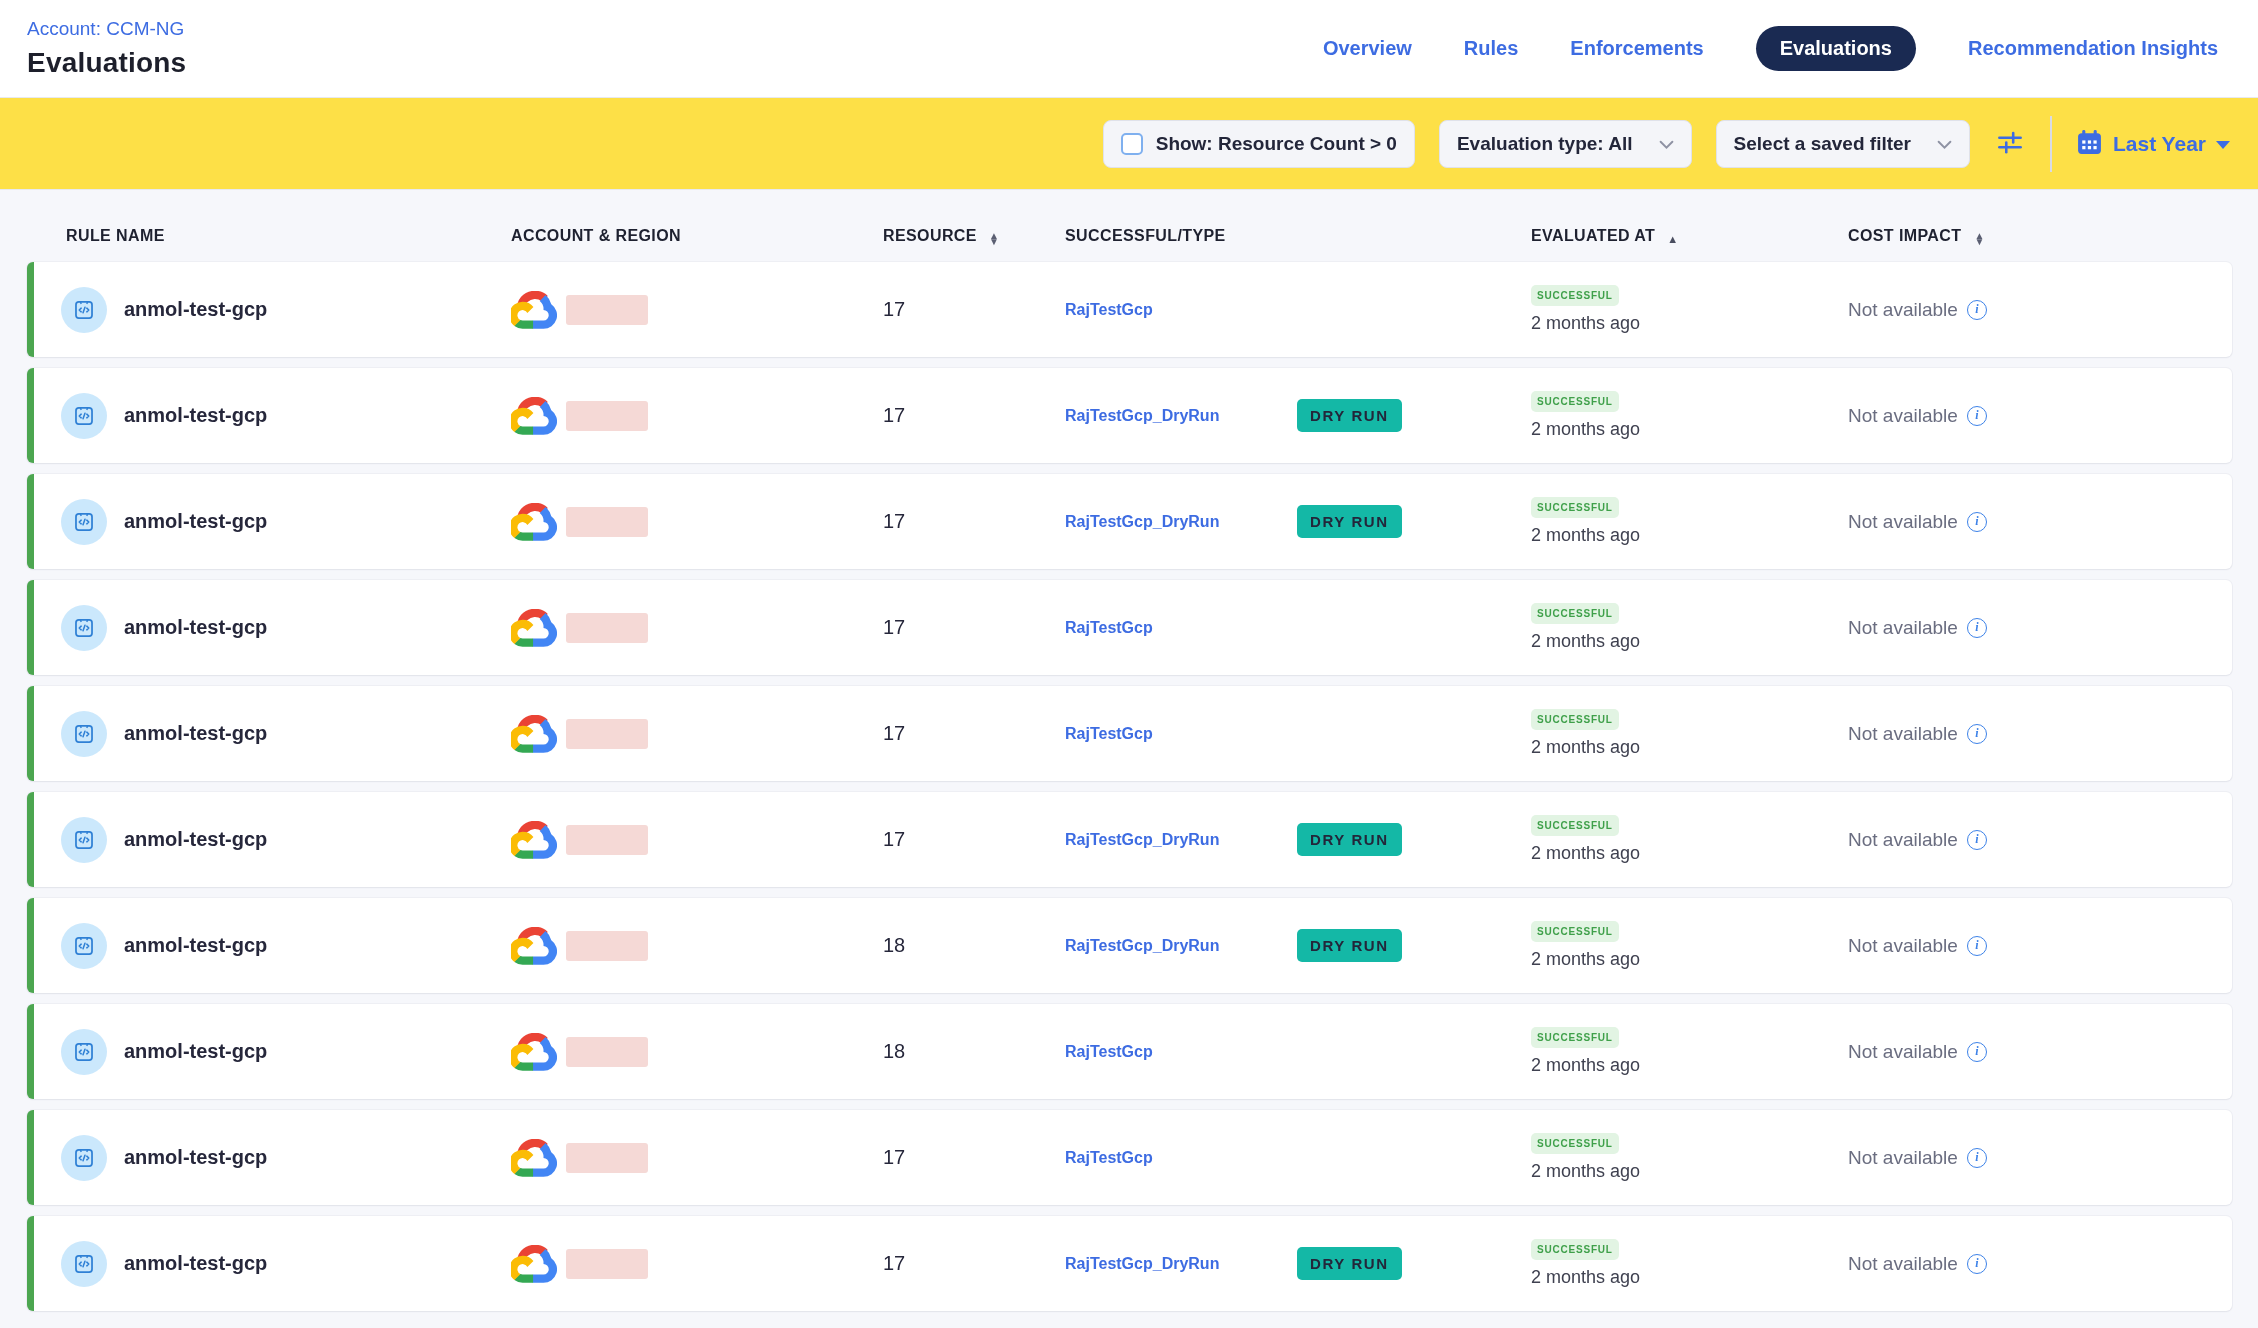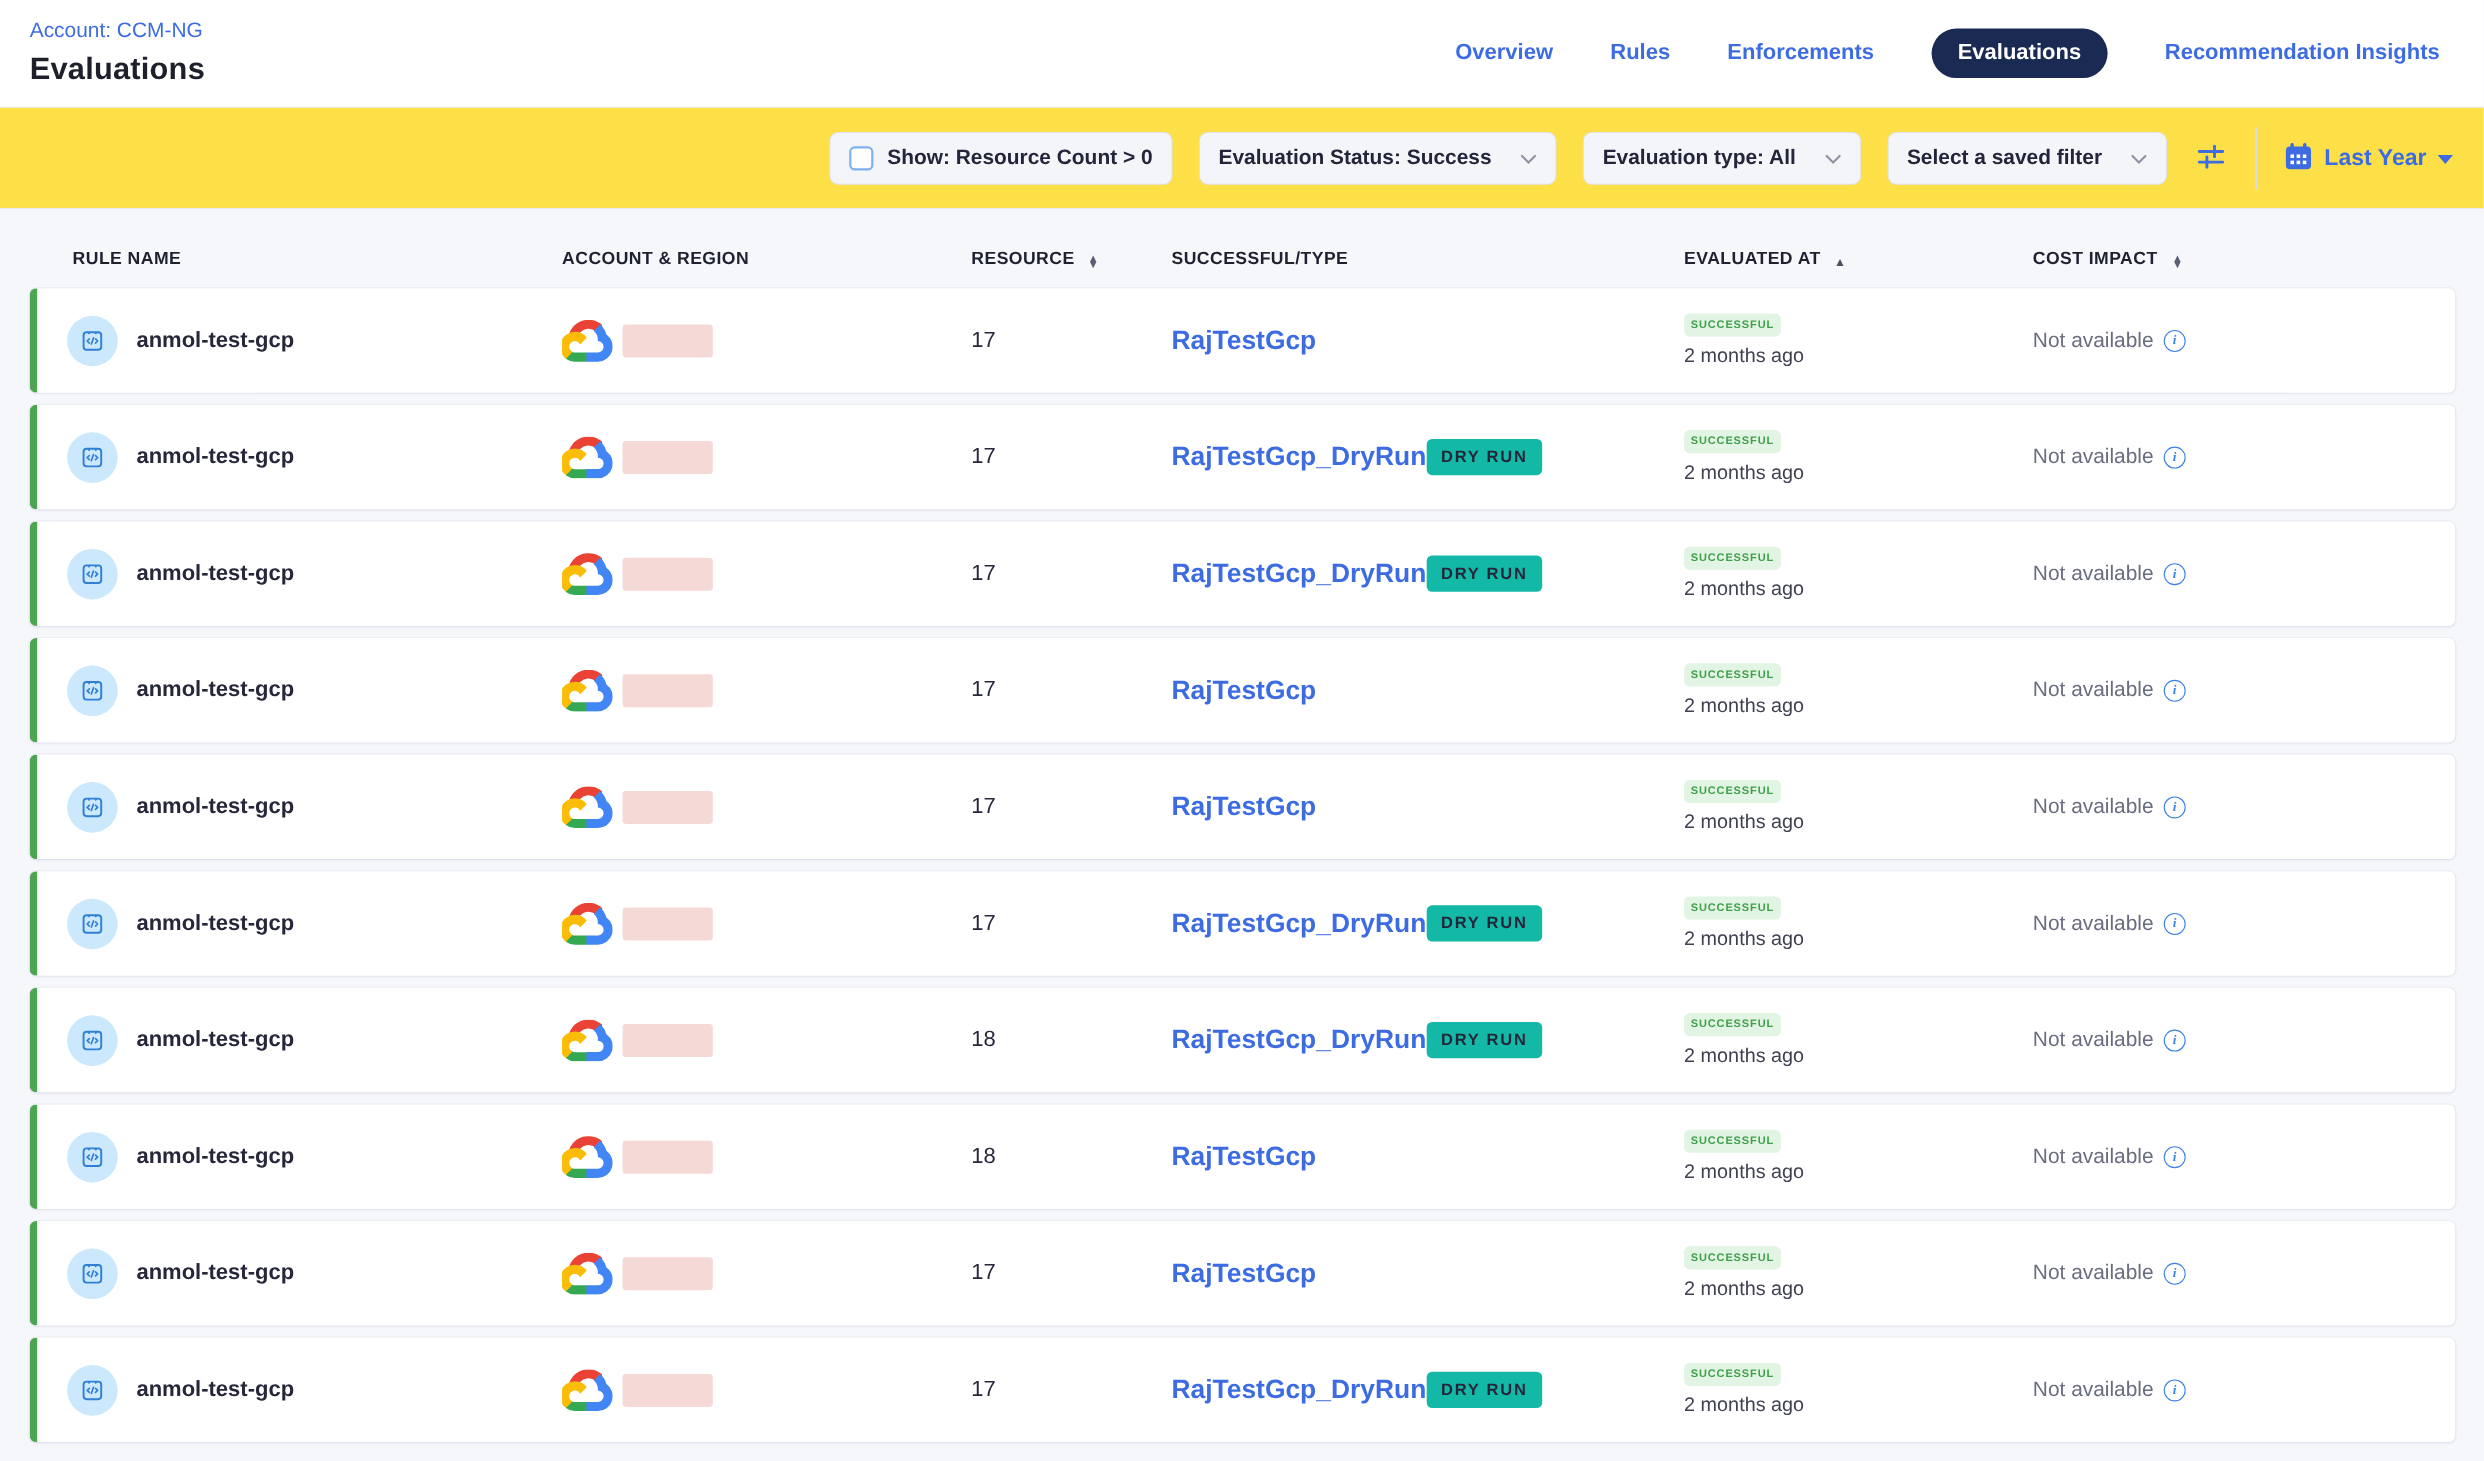--- a/index.html
+++ b/index.html
@@ -86,21 +86,21 @@
   .c5{ width:317px; flex-direction:column; align-items:flex-start; justify-content:center; gap:7px;}
   .c6{ flex:1; gap:9px;}
   .avatar{
     width:46px; height:46px; border-radius:50%; background:#cbe8fc;
     display:flex; align-items:center; justify-content:center; flex:0 0 auto;
   }
   .rule-name{ font-size:20px; font-weight:700; color:#26273b; }
   .gcp-logo{ width:46px; height:38px; display:flex; align-items:center; }
   .redacted{ width:82px; height:30px; background:var(--pink); border-radius:3px; }
   .resource-val{ font-size:20px; color:#26273b; }
-  .enf-link{ font-size:24px; font-weight:600; color:var(--accent); text-decoration:none; cursor:pointer;}
+  .enf-link{ font-size:16px; font-weight:600; color:var(--accent); text-decoration:none; cursor:pointer;}
   .dryrun-badge{
     position:absolute; left:232px;
     background:#14b8a6; color:#23263a; border-radius:5px;
     font-size:15px; font-weight:700; letter-spacing:1.6px;
     padding:8px 13px;
   }
   .status-badge{
     background:var(--succ-bg); color:var(--succ-text); border-radius:5px;
     font-size:10px; font-weight:700; letter-spacing:.8px; padding:5px 6px;
   }
@@ -129,26 +129,20 @@
       <button class="nav-tab">Recommendation Insights</button>
     </nav>
 </header>
 
 <div class="filterbar">
   <button class="chip checkbox-chip">
     <span class="checkbox"></span>
     <span>Show: Resource Count &gt; 0</span>
   </button>
   <div style="display:flex;gap:24px;">
-      <button class="chip dropdown-chip">
-        <span class="chip-label">Evaluation Status: Success</span>
-        <svg class="chip-chevron" width="15" height="10" viewBox="0 0 14 9">
-          <path d="M1.5 1.5 L7 7 L12.5 1.5" stroke="#8e92a3" stroke-width="1.8" fill="none" stroke-linecap="round"></path>
-        </svg>
-      </button>
       <button class="chip dropdown-chip">
         <span class="chip-label">Evaluation type: All</span>
         <svg class="chip-chevron" width="15" height="10" viewBox="0 0 14 9">
           <path d="M1.5 1.5 L7 7 L12.5 1.5" stroke="#8e92a3" stroke-width="1.8" fill="none" stroke-linecap="round"></path>
         </svg>
       </button>
       <button class="chip dropdown-chip">
         <span class="chip-label">Select a saved filter</span>
         <svg class="chip-chevron" width="15" height="10" viewBox="0 0 14 9">
           <path d="M1.5 1.5 L7 7 L12.5 1.5" stroke="#8e92a3" stroke-width="1.8" fill="none" stroke-linecap="round"></path>

